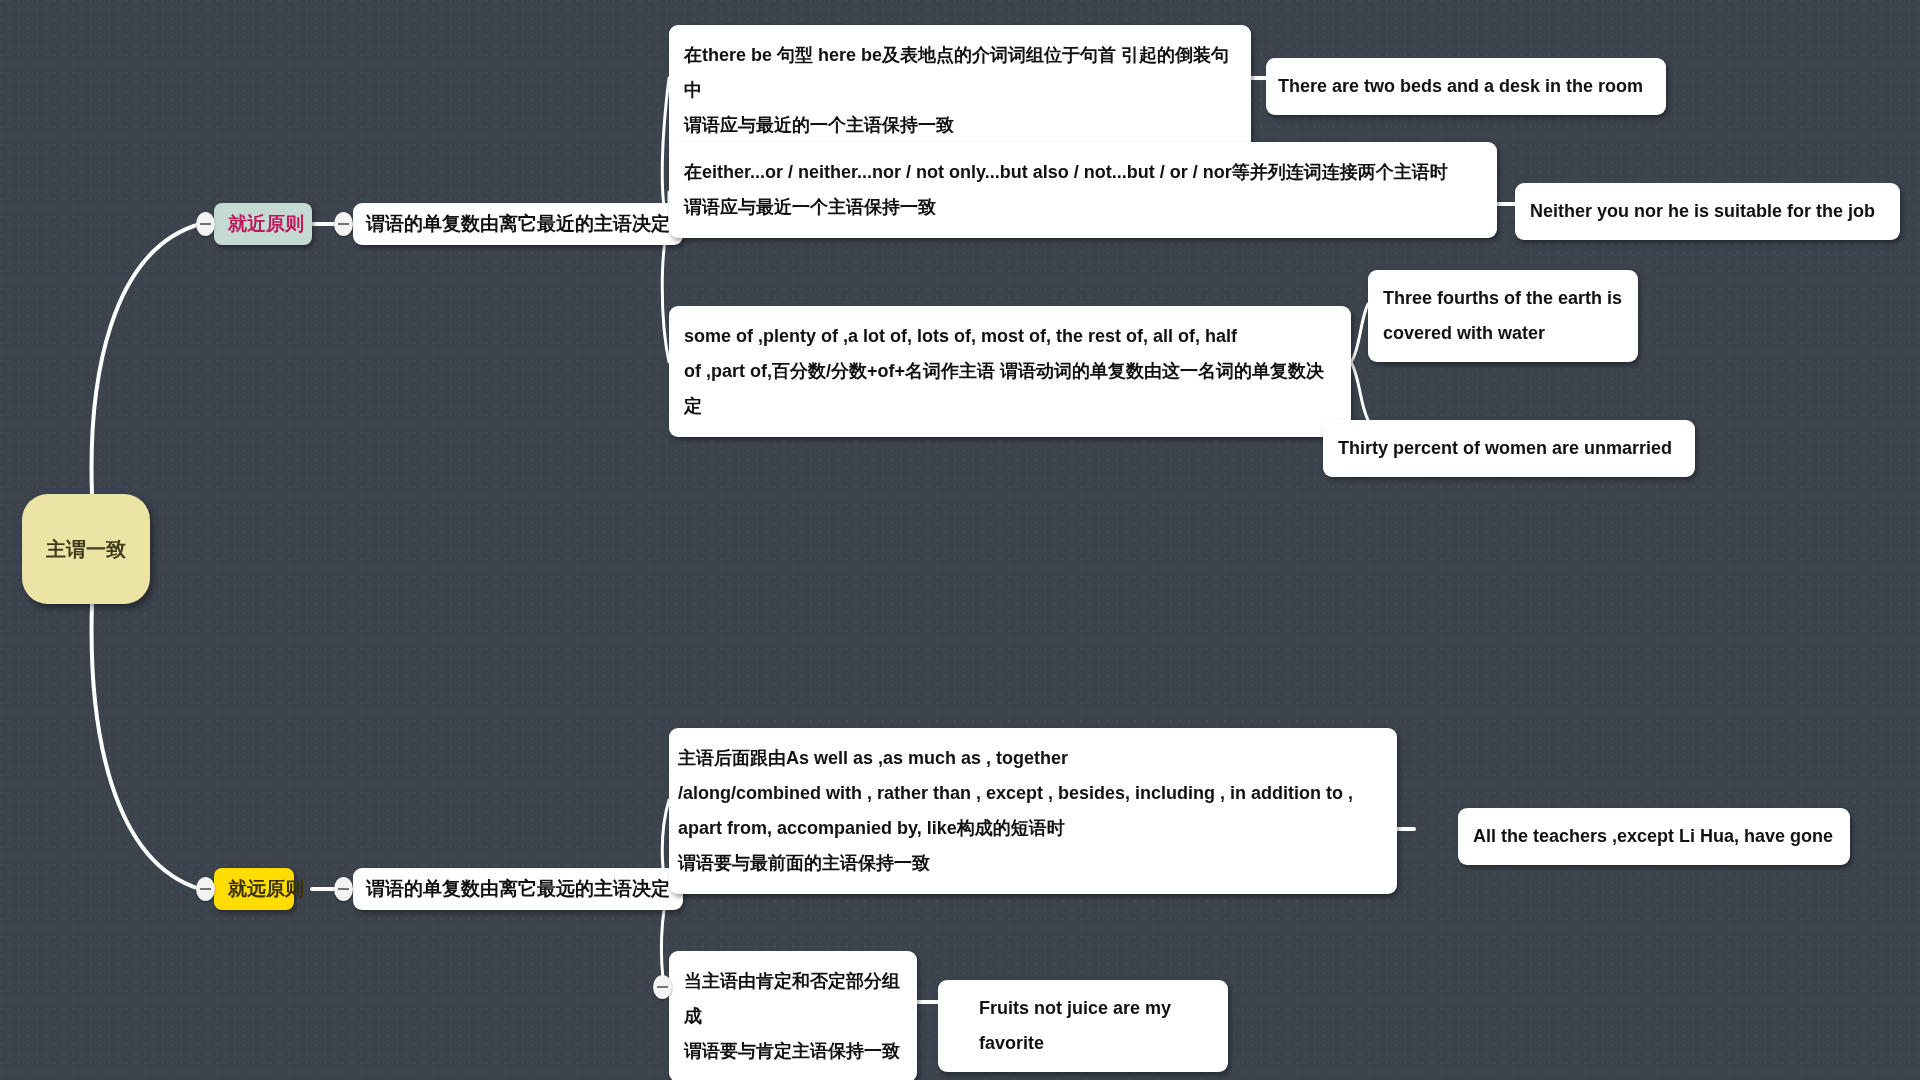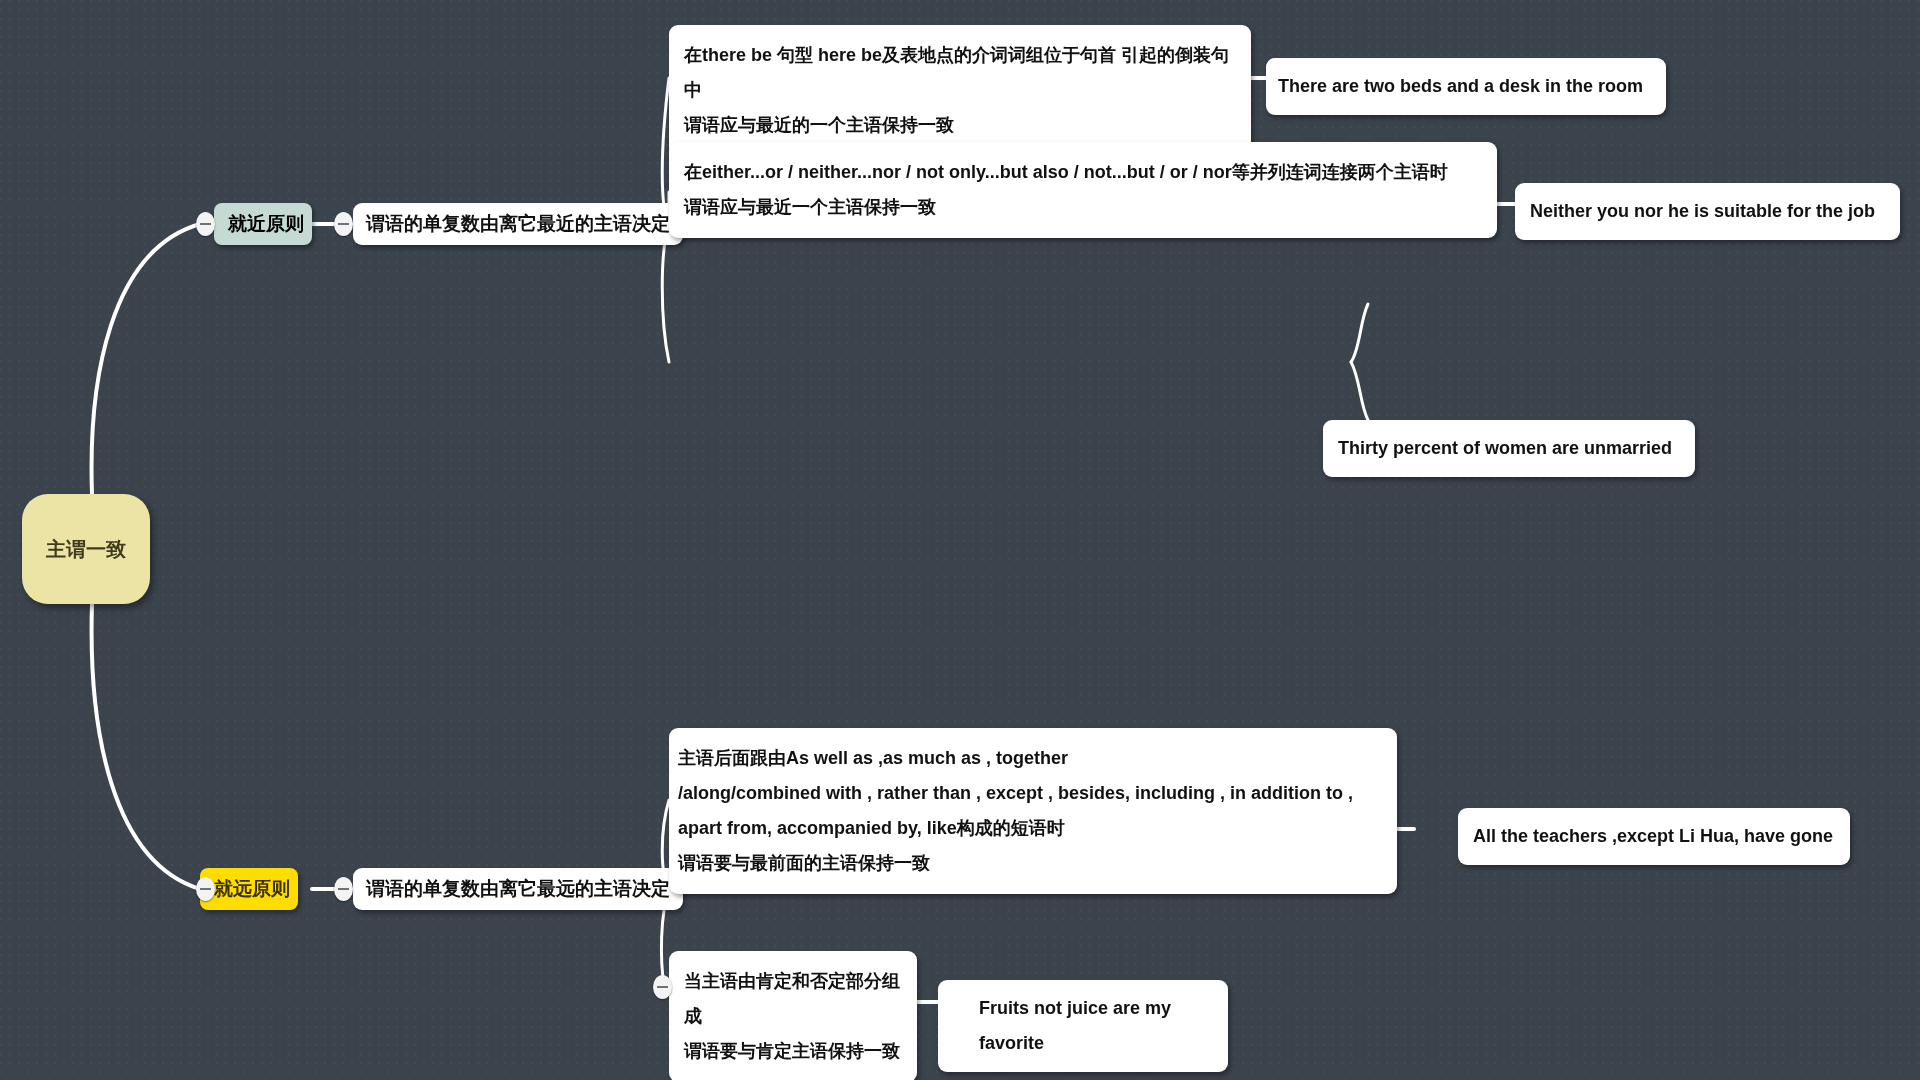--- a/index.html
+++ b/index.html
@@ -59,22 +59,22 @@
   
   .branch-label {
     border-radius: 8px;
     padding: 8px 14px;
     font-size: 19px;
     font-weight: 700;
     height: 42px;
     justify-content: center;
     white-space: nowrap;
   }
-  .branch-teal { left: 214px; top: 203px; width: 98px; background: #c5dad3; color: #000000; }
-  .branch-yellow { left: 200px; top: 868px; width: 98px; background: #ffdd00; color: #3a3100; }
+  .branch-teal { left: 214px; top: 203px; width: 98px; background: #c5dad3; color: #be185d; }
+  .branch-yellow { left: 214px; top: 868px; width: 80px; background: #ffdd00; color: #3a3100; }
 
   
   .lvl2 {
     font-size: 19px;
     font-weight: 700;
     height: 42px;
     white-space: nowrap;
     padding: 8px 13px;
   }
   .lvl2-a { left: 353px; top: 203px; }
@@ -187,20 +187,28 @@
   </div>
 
   <div class="node lvl3 d2">
     <span class="txt">在either...or / neither...nor / not only...but also / not...but / or / nor等并列连词连接两个主语时
 谓语应与最近一个主语保持一致</span>
   </div>
   <div class="node lvl4 e2">
     <span class="txt">Neither you nor he is suitable for the job</span>
   </div>
 
+  <div class="node lvl3 d3">
+    <span class="txt">some of ,plenty of ,a lot of, lots of, most of, the rest of, all of, half
+of ,part of,百分数/分数+of+名词作主语 谓语动词的单复数由这一名词的单复数决定</span>
+  </div>
+  <div class="node lvl4 e3">
+    <span class="txt">Three fourths of the earth is
+covered with water</span>
+  </div>
   <div class="node lvl4 e4">
     <span class="txt">Thirty percent of women are unmarried</span>
   </div>
 
   <div class="node branch-label branch-yellow">
     <span class="txt">就远原则</span>
   </div>
   <div class="node lvl2 lvl2-b">
     <span class="txt">谓语的单复数由离它最远的主语决定</span>
   </div>

